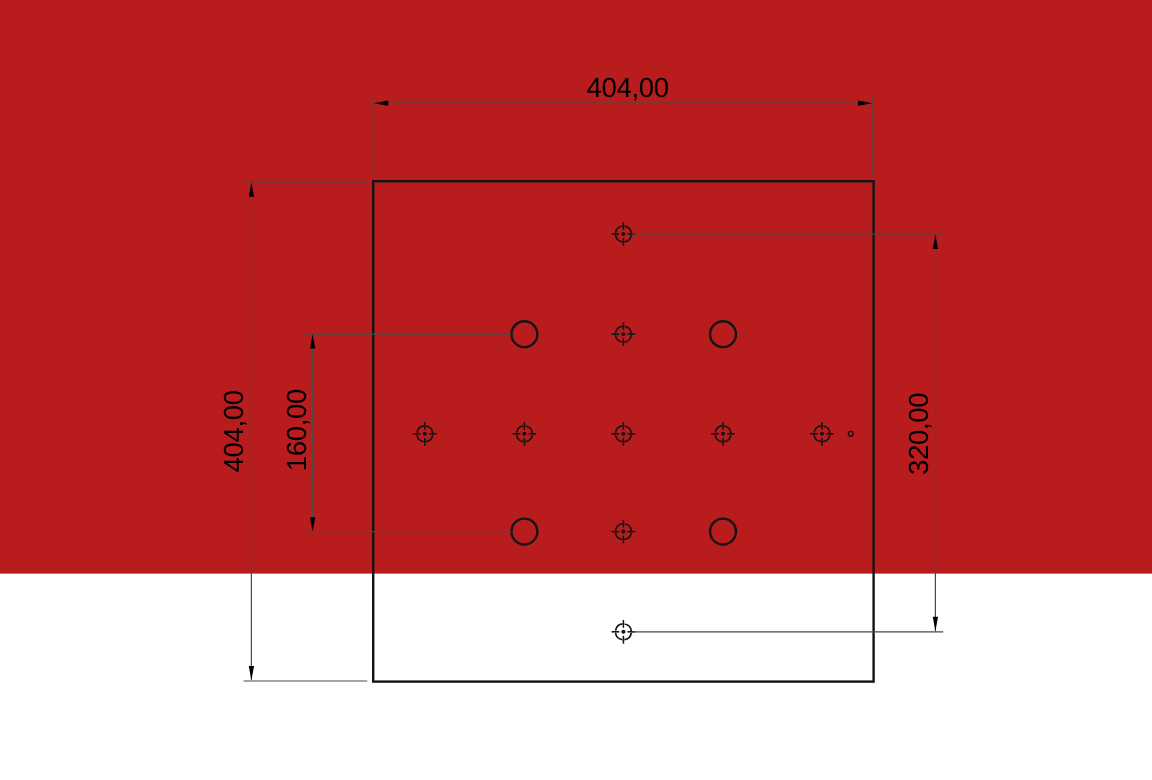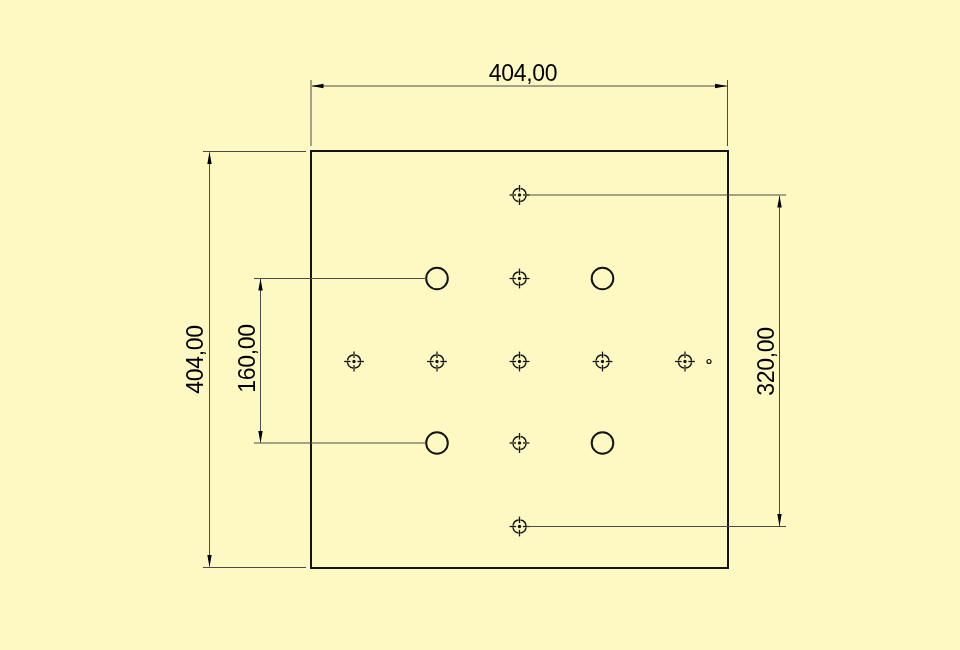--- a/index.html
+++ b/index.html
@@ -7,22 +7,22 @@
     padding: 0;
     background: #ffffff;
     width: 960px;
     height: 650px;
     overflow: hidden;
     font-family: "Liberation Sans", sans-serif;
   }
   #drawing-canvas {
     position: relative;
     width: 960px;
-    height: 650px;
-    background: #fef9c3;
+    height: 478px;
+    background: #b91c1c;
   }
   svg text {
     font-family: "Liberation Sans", sans-serif;
     font-size: 23px;
     font-weight: 400;
     fill: #000000;
     letter-spacing: -0.3px;
   }
   .geom {
     stroke: #141414;

